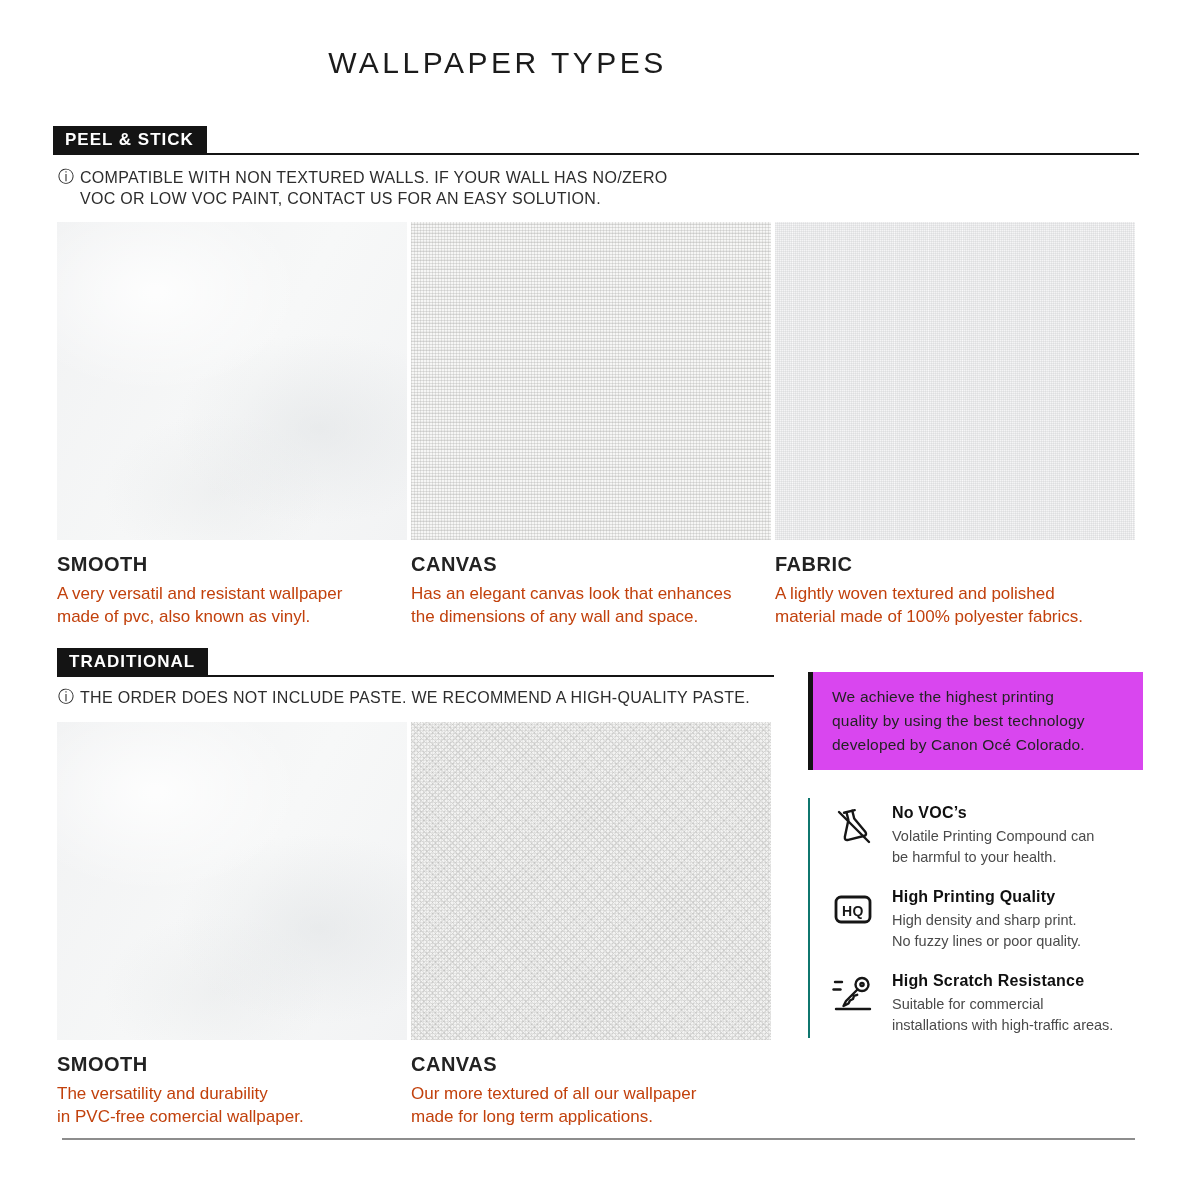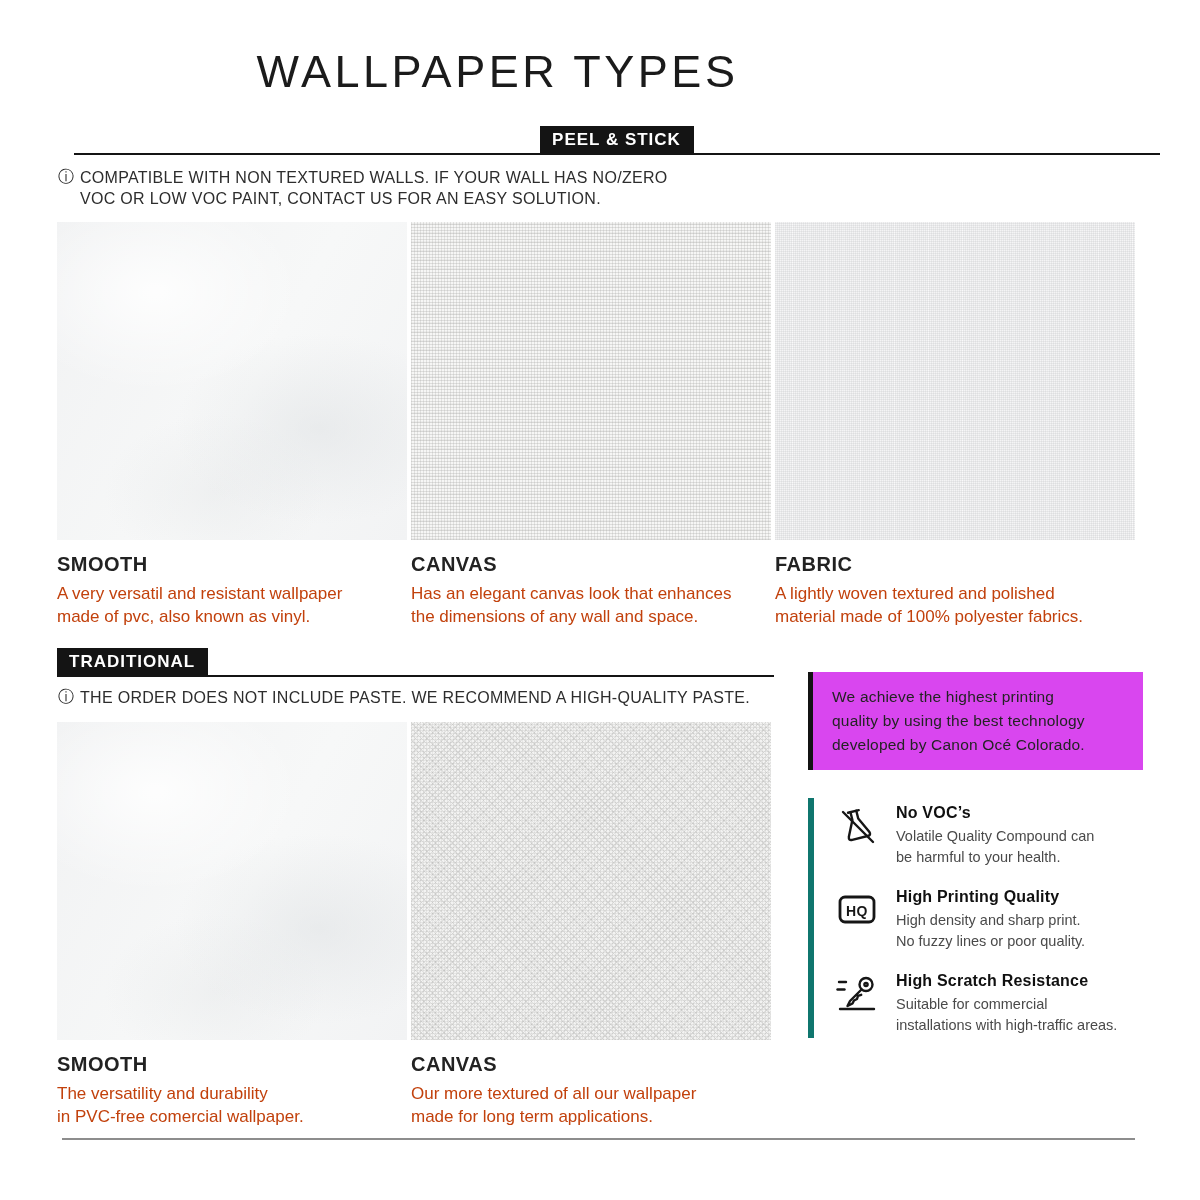--- a/index.html
+++ b/index.html
@@ -3,25 +3,25 @@
 <meta charset="utf-8">
 <style>
   html,body{margin:0;padding:0;background:#ffffff;}
   .page{
     position:relative;width:1200px;height:1200px;background:#ffffff;overflow:hidden;
     font-family:"Liberation Sans","DejaVu Sans",sans-serif;color:#1c1c1c;
   }
   
   .page-title{
     position:absolute;left:0;top:46px;width:995px;text-align:center;
-    font-size:45px;font-weight:500;letter-spacing:3.5px;color:#1b1b1b;
+    font-size:30px;font-weight:500;letter-spacing:3.5px;color:#1b1b1b;
   }
   
   .section-head{position:absolute;display:flex;align-items:flex-end;border-bottom:2px solid #141414;}
-  .s1-head{left:74px;top:126px;width:1086px;justify-content:center;}
+  .s1-head{left:53px;top:126px;width:1086px;}
   .s2-head{left:57px;top:648px;width:717px;}
   .badge{
     background:#141414;color:#ffffff;font-weight:bold;font-size:17px;
     letter-spacing:1px;padding:3px 13px 3px 12px;line-height:21px;white-space:nowrap;
   }
   
   .note{position:absolute;display:flex;align-items:flex-start;gap:6px;}
   .s1-note{left:58px;top:166px;}
   .s2-note{left:58px;top:686px;}
   .info-glyph{font-family:"DejaVu Sans",sans-serif;font-size:16px;line-height:21px;color:#222;}
@@ -67,21 +67,21 @@
       repeating-linear-gradient(0deg, rgba(172,172,170,.20) 0 1px, rgba(255,255,255,0) 1px 3px),
       repeating-linear-gradient(90deg, rgba(172,172,170,.18) 0 1px, rgba(255,255,255,0) 1px 3px);
   }
   
   .right-col{position:absolute;left:808px;top:672px;width:335px;}
   .quality-box{
     border-left:5px solid #131313;background:#d946ef;
     padding:13px 14px 13px 19px;font-size:15.5px;line-height:1.55;
     letter-spacing:.2px;color:#232323;white-space:pre-line;
   }
-  .features{margin-top:28px;border-left:6px solid #0f766e;padding:6px 0 2px 21px;}
+  .features{margin-top:28px;border-left:2px solid #0f766e;padding:6px 0 2px 21px;}
   .feature{display:flex;gap:17px;margin-bottom:21px;}
   .feature:last-child{margin-bottom:0;}
   .f-icon{flex:0 0 44px;width:44px;height:44px;}
   .f-icon svg{display:block;}
   .f-title{font-size:16px;font-weight:bold;color:#101010;letter-spacing:.2px;}
   .f-desc{margin-top:4px;font-size:14.5px;line-height:1.42;color:#4a4a4a;white-space:pre-line;}
   
   .footer-divider{position:absolute;left:62px;top:1138px;width:1073px;height:2px;background:#8d8d8d;}
 </style>
 </head>
@@ -159,21 +159,21 @@
           <svg width="44" height="44" viewBox="0 0 44 44" fill="none" stroke="#161616" stroke-width="2.4" stroke-linecap="round" stroke-linejoin="round">
             <g transform="rotate(-14 22 22)">
               <path d="M19 7 v8 L11.5 30.5 q-1.4 3.8 2.6 3.8 h15.8 q4 0 2.6 -3.8 L25 15 V7"></path>
               <path d="M16.5 7 h11"></path>
             </g>
             <path d="M8 8 L38 38"></path>
           </svg>
         </span>
         <div>
           <div class="f-title">No VOC’s</div>
-          <div class="f-desc">Volatile Quality Compound can
+          <div class="f-desc">Volatile Printing Compound can
 be harmful to your health.</div>
         </div>
       </div>
 
       <div class="feature">
         <span class="f-icon">
           <svg width="44" height="44" viewBox="0 0 44 44" fill="none" stroke="#161616" stroke-width="2.8" stroke-linejoin="round">
             <rect x="5" y="9" width="34" height="25" rx="5"></rect>
             <text x="22" y="27.5" text-anchor="middle" stroke="none" fill="#161616" style="font-family:'Liberation Sans','DejaVu Sans',sans-serif;font-size:14px;font-weight:bold;letter-spacing:.5px">HQ</text>
           </svg>

